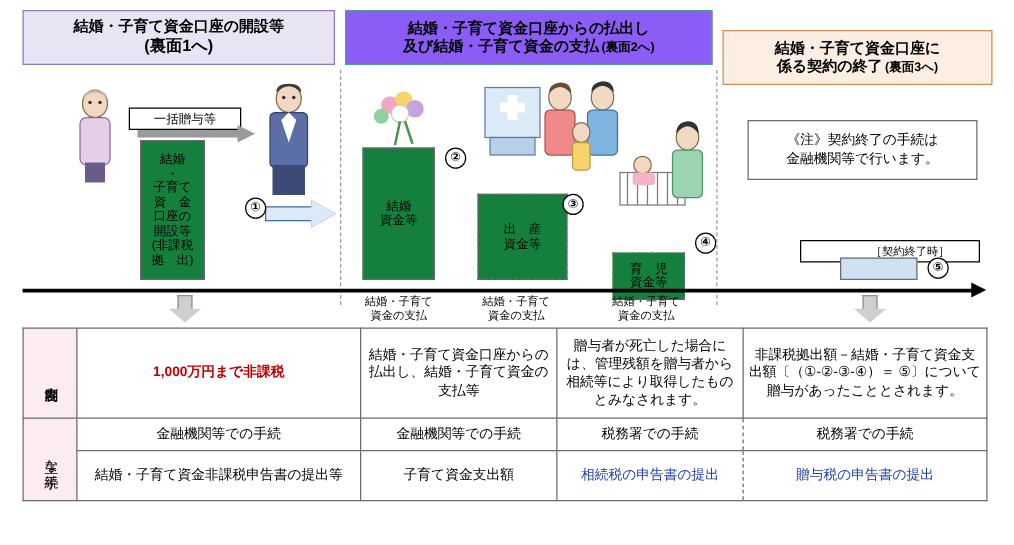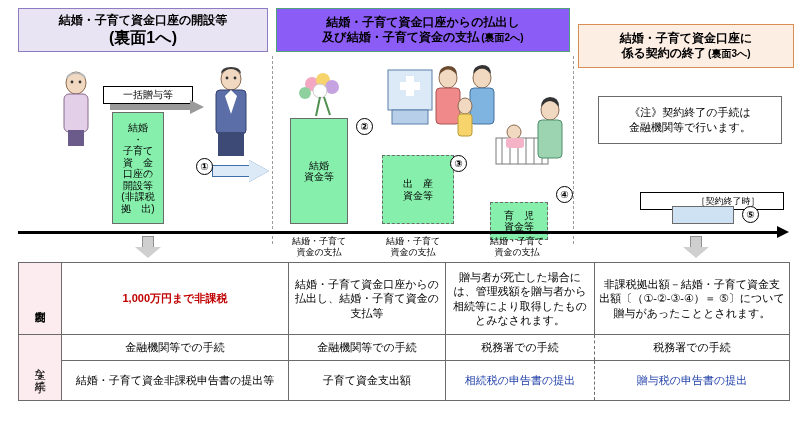--- a/index.html
+++ b/index.html
@@ -18,42 +18,42 @@
     box-sizing:border-box;
     display:flex;flex-direction:column;align-items:center;justify-content:center;
     text-align:center;
     font-weight:bold;
     line-height:1.25;
   }
   .hdr1{left:18px;top:8px;width:250px;height:44px;background:#e9e4f4;border:1px solid #8e7cc3;}
   .hdr2{left:276px;top:8px;width:294px;height:44px;background:#8b5cf6;border:1px solid #4fa37a;}
   .hdr3{left:578px;top:24px;width:216px;height:44px;background:#fdeee4;border:1px solid #d98c54;}
   .hdr-main{font-size:12px;}
-  .hdr-sub{font-size:16px;font-weight:bold;}
+  .hdr-sub{font-size:13px;font-weight:bold;}
   .hdr-inline{font-size:10px;font-weight:bold;}
 
   
   .vsep{position:absolute;border-left:1px dashed #9a9a9a;}
   .sep1{left:272px;top:56px;height:188px;}
   .sep2{left:573px;top:56px;height:188px;}
 
   
   .timeline{
     position:absolute;left:18px;top:231px;width:760px;height:3px;background:#000;
   }
   .timeline:after{
     content:"";position:absolute;right:-11px;top:-5px;
     border-top:6px solid transparent;border-bottom:6px solid transparent;
     border-left:12px solid #000;
   }
 
   
   .vbox{
     position:absolute;box-sizing:border-box;
-    background:#86efac;border:1px solid #6b6b6b;
+    background:#15803d;border:1px solid #6b6b6b;
     display:flex;align-items:center;justify-content:center;text-align:center;
     font-size:10px;line-height:1.15;
   }
 
   
   .box-open{
     left:112px;top:112px;width:52px;height:112px;
     font-size:10px;letter-spacing:0px;
     writing-mode:horizontal-tb;
     padding:2px 1px;

